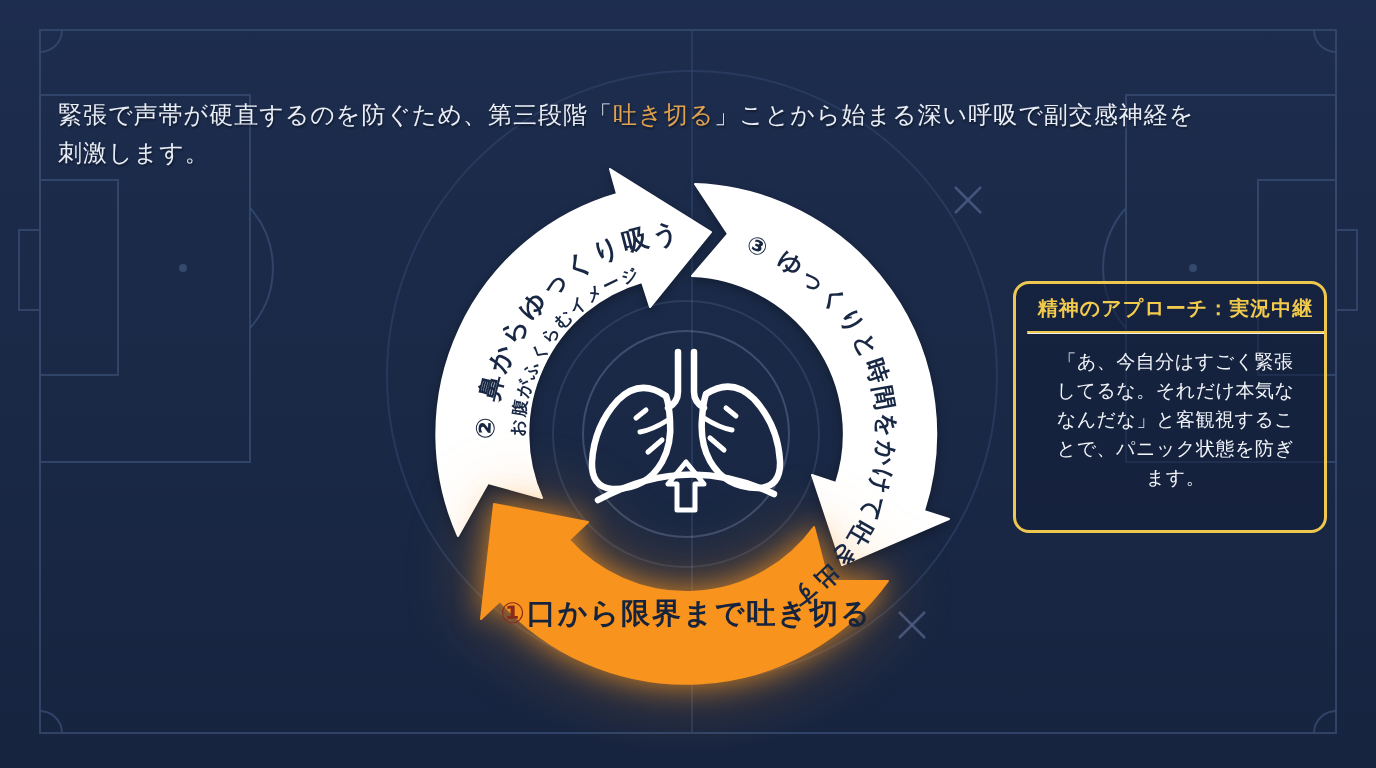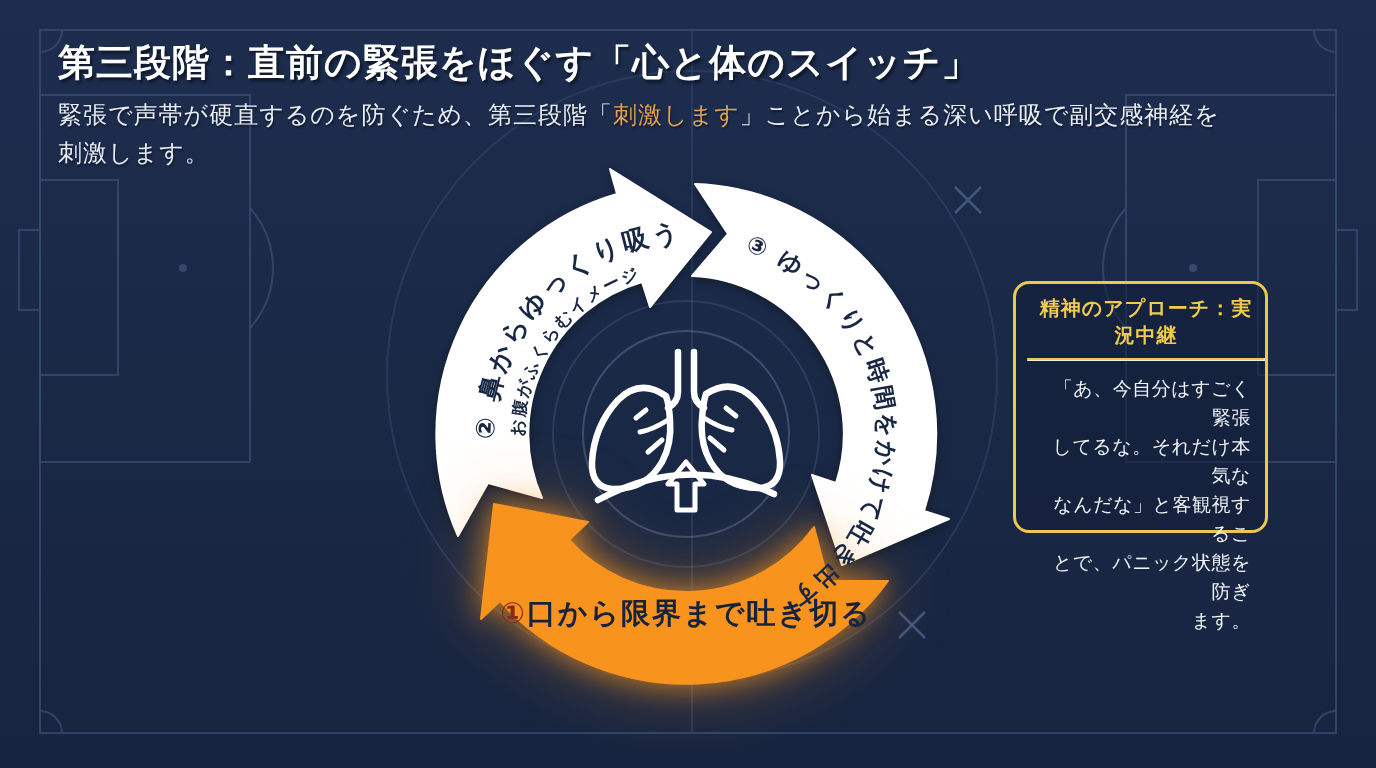--- a/index.html
+++ b/index.html
@@ -39,31 +39,31 @@
   
   .step1-labels{
     position:absolute;left:686px;top:596px;transform:translateX(-50%);
     text-align:center;z-index:5;white-space:nowrap;
   }
   .step1-main{font-size:29px;font-weight:800;color:#16233d;letter-spacing:2px;line-height:34px;}
   .step1-main .num{color:#8a2a1c;}
   .step1-sub{font-size:19px;font-weight:700;color:#16233d;letter-spacing:2px;margin-top:4px;}
   
   .side-panel{
-    position:absolute;left:1013px;top:281px;width:255px;height:252px;
+    position:absolute;left:1013px;top:281px;width:314px;height:252px;
     border:3px solid #eec84e;border-radius:16px;box-sizing:border-box;
     background:rgba(18,30,56,.55);z-index:5;padding-left:11px;
   }
   .side-panel-header{
     color:#f2ca4c;font-size:20px;font-weight:800;text-align:center;
     letter-spacing:1px;padding:11px 6px 9px 6px;
   }
   .side-panel-divider{border-top:2.5px solid #eec84e;margin:0;}
   .side-panel-body{
-    color:#f2f5fa;font-size:19px;line-height:29px;text-align:right;
+    color:#f2f5fa;font-size:19px;line-height:29px;text-align:center;
     padding:13px 14px;white-space:pre-line;letter-spacing:.5px;
   }
 </style>
 </head>
 <body>
 
 <div class="stage">
 
   <svg width="1376" height="768" viewBox="0 0 1376 768">
     <g>
@@ -132,22 +132,21 @@
       <path class="lungs" d="M694,352 L694,392 Q694,402 704,408"></path>
       <path class="lungs" d="M666,396 Q640,378 618,400 Q594,426 592,462 Q591,487 612,489 Q646,490 662,462 Q672,444 670,420 Q669,404 666,396 Z"></path>
       <path class="lungs" d="M706,394 Q732,377 754,399 Q778,425 780,461 Q781,486 760,488 Q726,489 710,461 Q700,443 702,419 Q703,403 706,394 Z"></path>
       <path class="lungs-thin" d="M668,420 Q652,430 640,432 M648,452 L662,440 M636,418 L646,410"></path>
       <path class="lungs-thin" d="M704,418 Q720,428 732,430 M724,450 L710,438 M736,416 L726,408"></path>
       <path class="lungs" d="M598,500 Q686,452 774,494"></path>
       <path class="lungs-thin" d="M686,462 L668,484 L677,484 L677,510 L695,510 L695,484 L704,484 Z"></path>
     </g>
   </svg>
 
-  <div class="title">第三段階：直前の緊張をほぐす「心と体のスイッチ」</div>
-  <div class="subtitle"><span>緊張で声帯が硬直するのを防ぐため、第三段階「</span><span class="hl">刺激します</span><span>」ことから始まる深い呼吸で副交感神経を
+  <div class="subtitle"><span>緊張で声帯が硬直するのを防ぐため、第三段階「</span><span class="hl">吐き切る</span><span>」ことから始まる深い呼吸で副交感神経を
 刺激します。</span></div>
 
   <div class="step1-labels">
     <div class="step1-main"><span class="num">①</span><span>口から限界まで吐き切る</span></div>
   </div>
 
   <div class="side-panel">
     <div class="side-panel-header">精神のアプローチ：実況中継</div>
     <hr class="side-panel-divider">
     <div class="side-panel-body">「あ、今自分はすごく緊張

